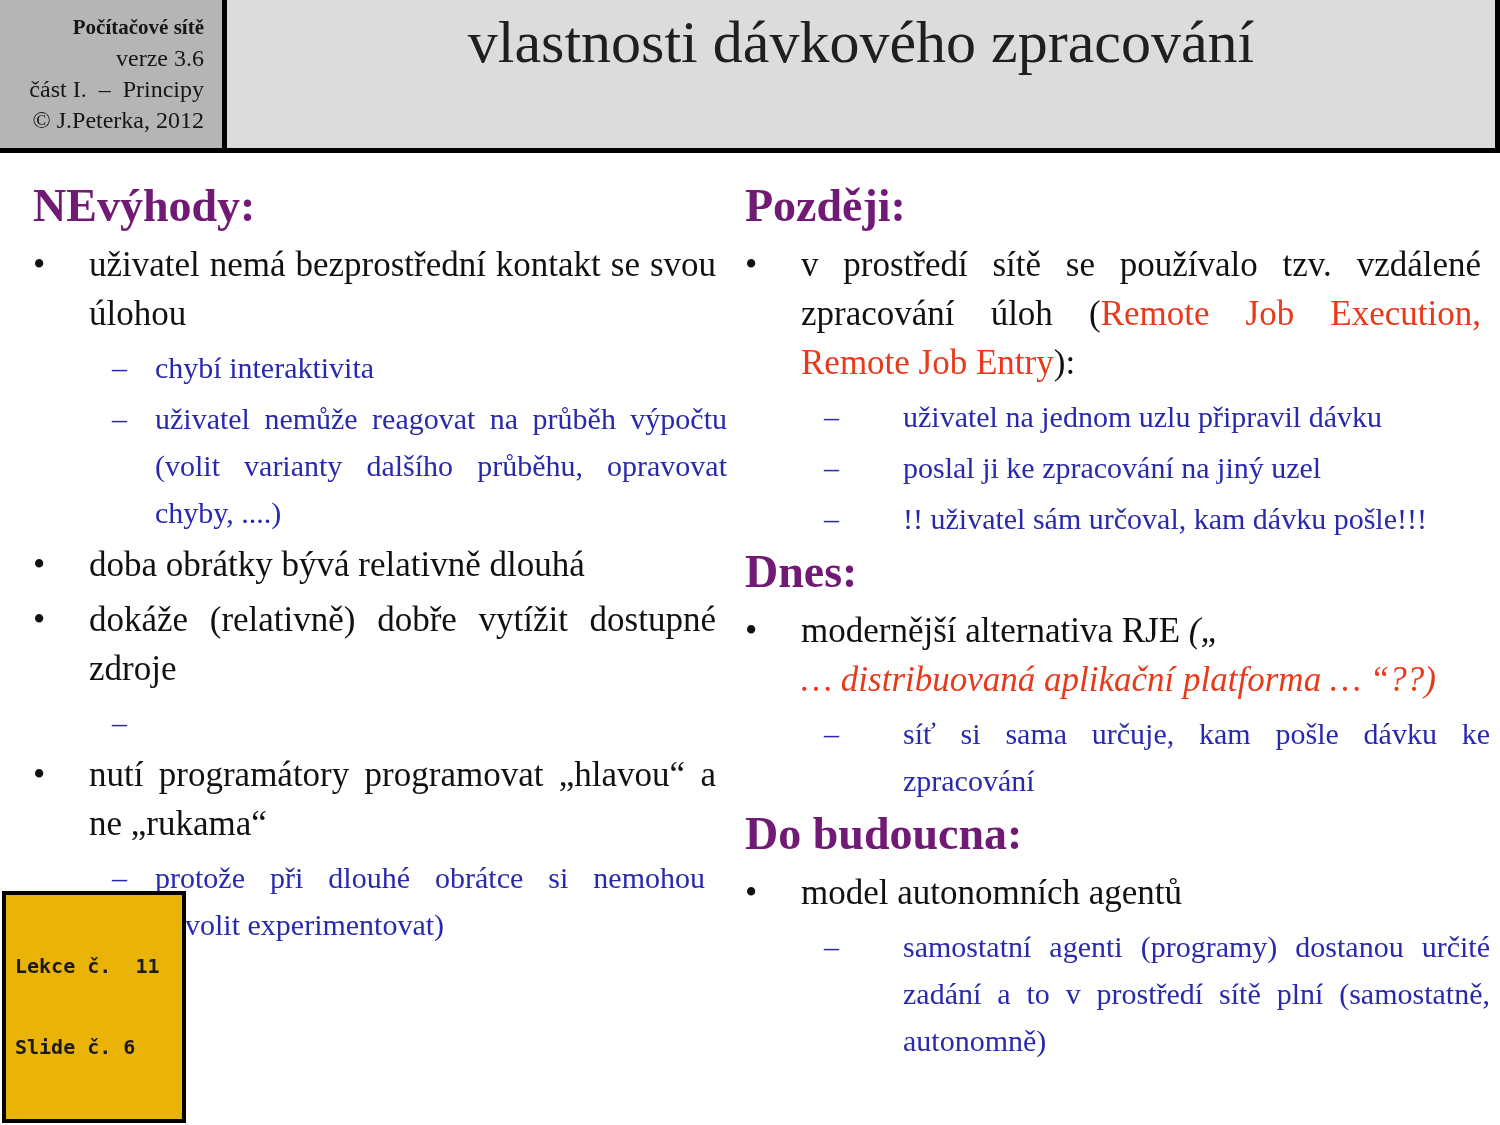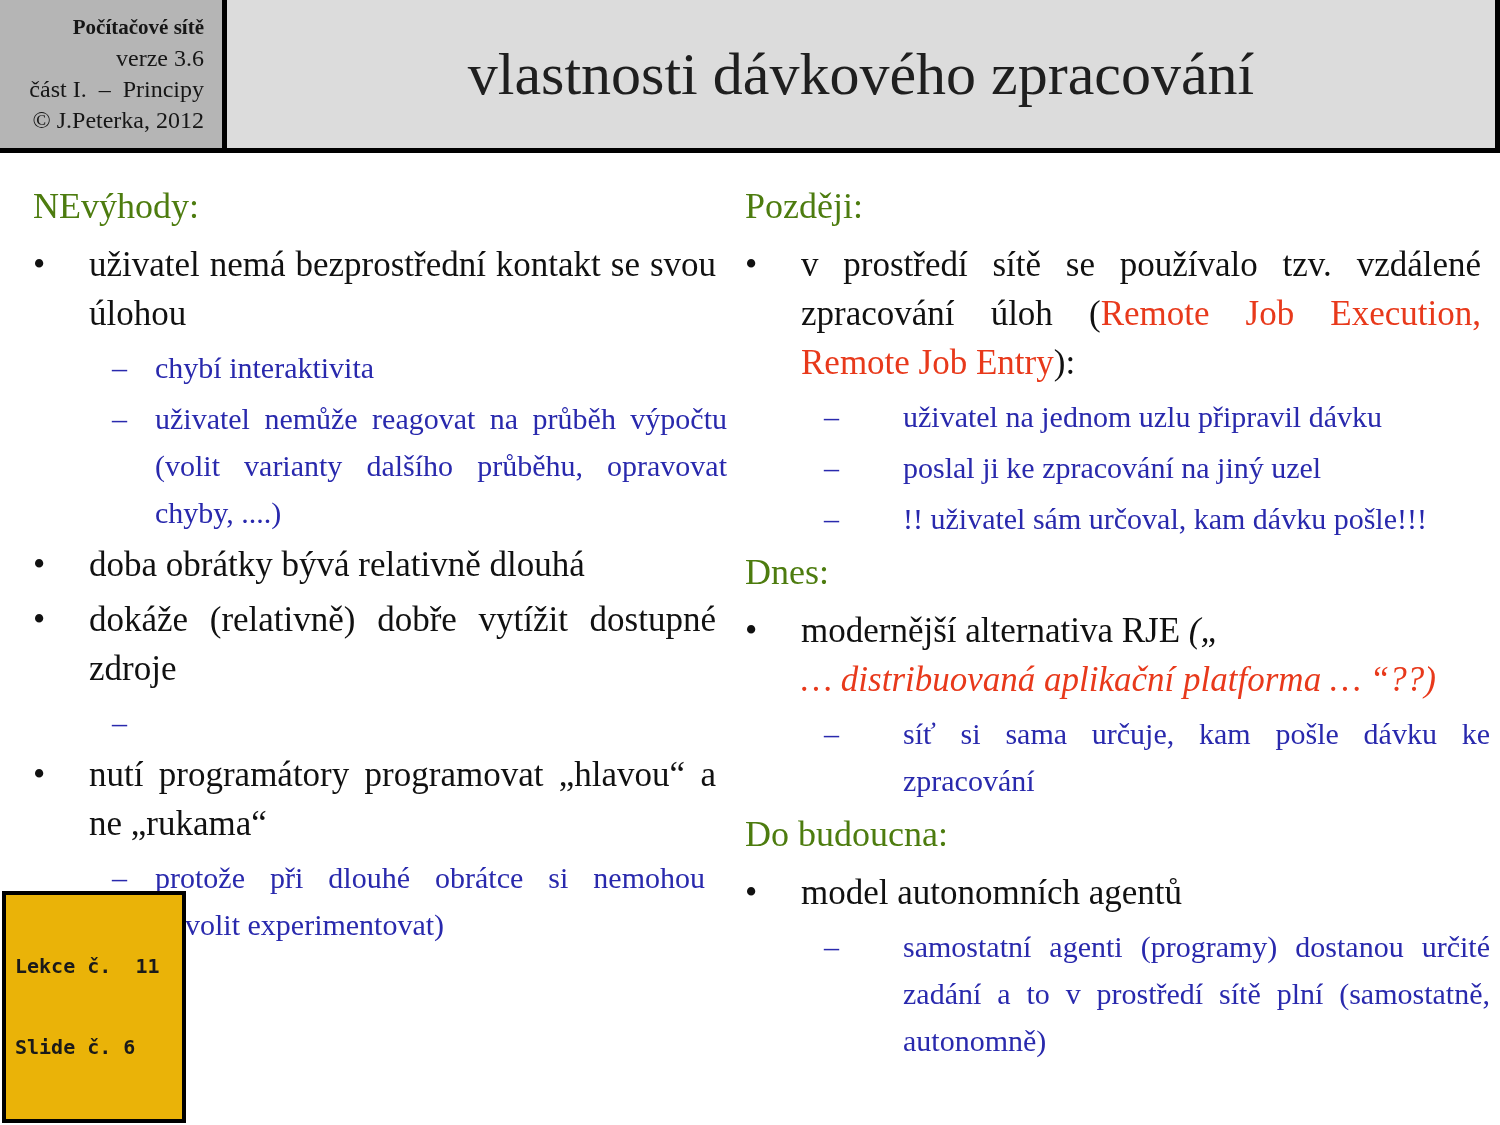--- a/index.html
+++ b/index.html
@@ -16,32 +16,32 @@
   }
   .header-box {
     position:absolute; top:0; left:0; width:227px; height:148px;
     background:#b5b5b5; box-sizing:border-box; border-right:5px solid #000;
     text-align:right; padding:12px 18px 0 0;
     font-size:24px; line-height:31px; color:#161616;
   }
   .hb-line { white-space:pre; }
   .hb-bold { font-weight:bold; font-size:21px;margin-left:12px; }
   .title-band {
-    position:absolute; top:0; left:227px; right:0; height:148px;
-    display:flex; align-items:center; justify-content:center;
+    position:absolute; top:8px; left:227px; right:0; height:148px;
+    display:flex; align-items:flex-start; justify-content:center;
   }
   .slide-title { margin:0; font-weight:normal; font-size:60px; color:#1f1f1f; letter-spacing:0px; }
 
   
   .content { position:absolute; top:176px; left:0; width:1500px; }
   .col { position:absolute; top:0; }
   .col-left  { left:33px;  width:700px; }
   .col-right { left:745px; width:745px; }
 
-  .heading { color:#4d7c0f; font-weight:normal; font-size:36px; line-height:52px; margin:4px 0 8px 0; }
+  .heading { color:#701a75; font-weight:bold; font-size:46px; line-height:52px; margin:4px 0 8px 0; }
 
   .li1 { display:flex; font-size:35px; line-height:49px; margin:0 0 6px 0; color:#111; }
   .li1 .marker { flex:none; width:56px; }
   .li1 .t { text-align:justify; }
   .col-left  .li1 .t { width:627px; }
   .col-right .li1 .t { width:680px; }
 
   .li2 { display:flex; font-size:30px; line-height:47px; margin:0 0 4px 79px; color:#2929ad; }
   .li2 .marker2 { flex:none; width:43px; }
   .li2 .t { text-align:justify;font-family:Liberation Serif, serif; }

